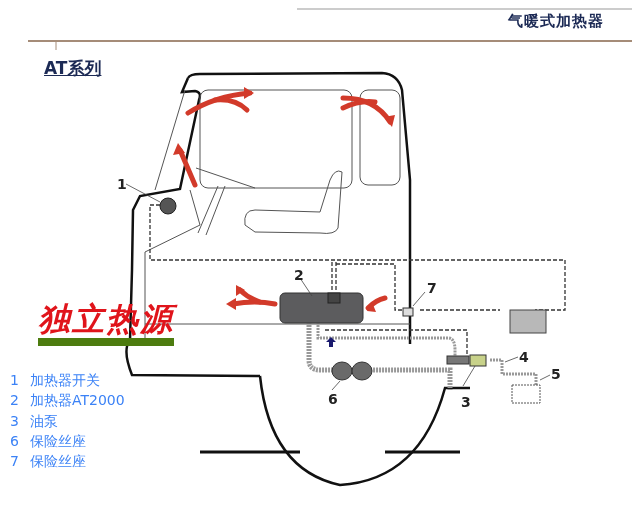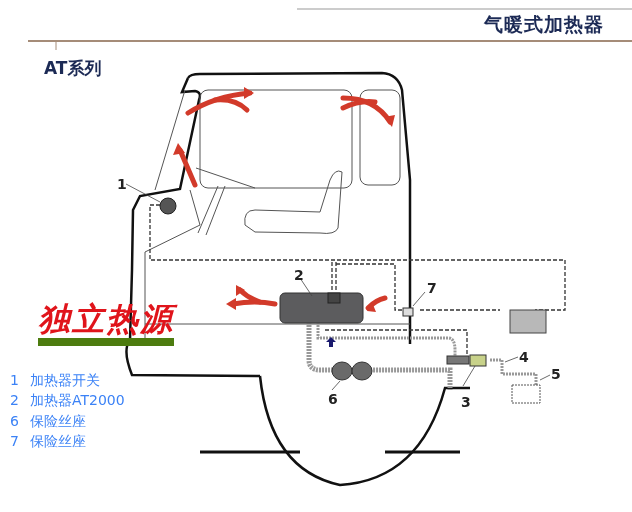--- a/index.html
+++ b/index.html
@@ -1,19 +1,19 @@
 <!DOCTYPE html>
 <html><head>
 <meta charset="utf-8">
 <style>
   html,body{margin:0;padding:0;background:#fff;}
   body{width:632px;height:512px;position:relative;overflow:hidden;font-family:"DejaVu Sans",sans-serif;}
   .abs{position:absolute;}
-  .title{right:28px;top:12px;font-size:19px;font-weight:bold;color:#1c2a55;letter-spacing:1px;}
-  .series{left:44px;top:57px;font-size:17px;font-weight:bold;color:#1c2a55;}
+  .title{right:28px;top:12px;font-size:15px;font-weight:bold;color:#1c2a55;letter-spacing:1px;}
+  .series{left:44px;top:57px;font-size:17px;font-weight:bold;color:#1c2a55;text-decoration:underline;}
   .slogan{left:38px;top:288px;font-size:32px;font-weight:bold;font-style:italic;color:#e0141b;letter-spacing:2px;border-bottom:8px solid #4d7c0f;line-height:38px;margin-top:12px;}
   .legend{left:10px;top:370px;font-size:14px;color:#3b82f6;line-height:20.3px;}
   .legend .row{white-space:nowrap;}
   .legend .num{display:inline-block;width:20px;}
   .callout{font-size:14px;font-weight:bold;color:#222;}
   svg{position:absolute;left:0;top:0;}
 </style>
 </head>
 <body>
 
@@ -127,15 +127,16 @@
 <div class="abs callout" style="left:519px;top:349px;">4</div>
 <div class="abs callout" style="left:551px;top:366px;">5</div>
 <div class="abs callout" style="left:328px;top:391px;">6</div>
 <div class="abs callout" style="left:427px;top:280px;">7</div>
 
 <div class="abs slogan">独立热源</div>
 
 <div class="abs legend">
   <div class="row"><span class="num">1</span><span>加热器开关</span></div>
   <div class="row"><span class="num">2</span><span>加热器AT2000</span></div>
+  <div class="row"><span class="num">3</span><span>油泵</span></div>
   <div class="row"><span class="num">6</span><span>保险丝座</span></div>
   <div class="row"><span class="num">7</span><span>保险丝座</span></div>
 </div>
 
 </body></html>

